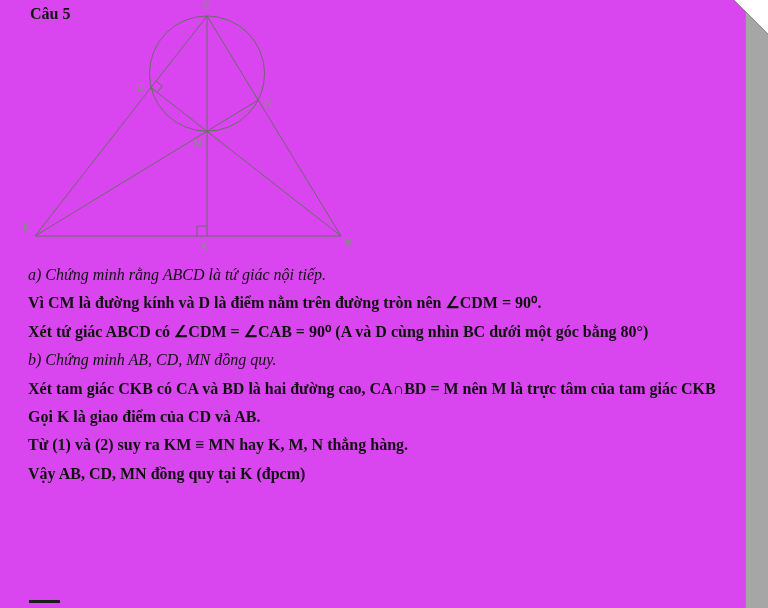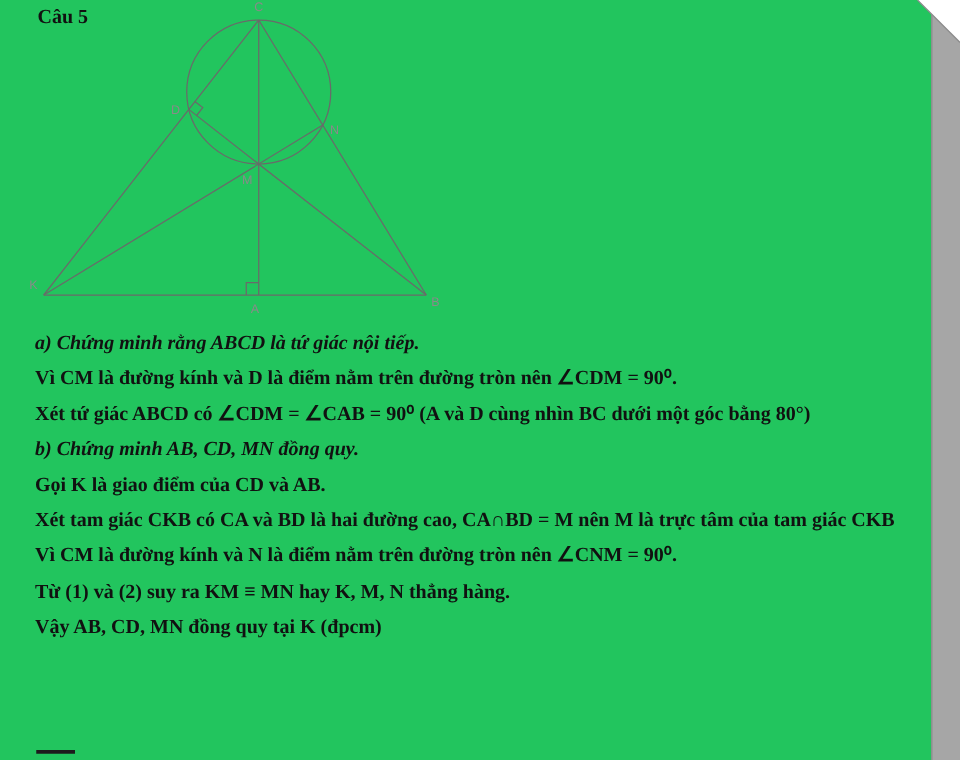--- a/index.html
+++ b/index.html
@@ -1,30 +1,30 @@
 <!DOCTYPE html>
 <html><head>
 <meta charset="utf-8">
 <style>
   html,body{margin:0;padding:0;background:#ffffff;}
   .screen{
-    position:relative;width:768px;height:608px;background:#22c55e;
+    position:relative;width:768px;height:608px;background:#d946ef;
     font-family:"Liberation Serif",serif;color:#111;overflow:hidden;
   }
   .q-title{
     position:absolute;left:30px;top:5px;
     font-size:16px;font-weight:bold;
   }
   .figure{position:absolute;left:0;top:0;}
   .figure text{font-family:"Liberation Sans",sans-serif;font-size:10px;fill:#8a8a8a;}
   .solution{position:absolute;left:28px;top:261px;right:34px;}
   .solution p{
     margin:0;font-size:16px;line-height:28.4px;white-space:nowrap;font-weight:bold;
   }
-  .solution p.heading{font-weight:bold;font-style:italic;}
+  .solution p.heading{font-weight:normal;font-style:italic;}
   .edge-strip{
     position:absolute;right:0;top:0;width:22px;height:608px;
     background:#a6a6a6;border-left:1px solid #8b8b8b;
   }
   .corner-svg{position:absolute;right:0;top:0;}
   .bottom-mark{
     position:absolute;left:29px;top:600px;width:31px;height:3px;background:#1c1c1c;
   }
 </style>
 </head>
@@ -55,23 +55,22 @@
       <text x="204" y="250" text-anchor="middle">A</text>
       <text x="345" y="245">B</text>
     </g>
   </svg>
 
   <div class="solution">
     <p class="heading">a) Chứng minh rằng ABCD là tứ giác nội tiếp.</p>
     <p>Vì CM là đường kính và D là điểm nằm trên đường tròn nên ∠CDM = 90⁰.</p>
     <p>Xét tứ giác ABCD có ∠CDM = ∠CAB = 90⁰ (A và D cùng nhìn BC dưới một góc bằng 80°)</p>
     <p class="heading">b) Chứng minh AB, CD, MN đồng quy.</p>
+    <p>Xét tam giác CKB có CA và BD là hai đường cao, CA∩BD = M nên M là trực tâm của tam giác CKB</p>
     <p>Gọi K là giao điểm của CD và AB.</p>
-    <p>Xét tam giác CKB có CA và BD là hai đường cao, CA∩BD = M nên M là trực tâm của tam giác CKB</p>
-    <p>Vì CM là đường kính và N là điểm nằm trên đường tròn nên ∠CNM = 90⁰.</p>
     <p>Từ (1) và (2) suy ra KM ≡ MN hay K, M, N thẳng hàng.</p>
     <p>Vậy AB, CD, MN đồng quy tại K (đpcm)</p>
   </div>
 
   <div class="edge-strip"></div>
 
   <svg class="corner-svg" width="40" height="40" viewBox="0 0 40 40" xmlns="http://www.w3.org/2000/svg">
     <polygon points="6,0 40,0 40,34" fill="#ffffff"></polygon>
     <line x1="6" y1="0" x2="40" y2="34" stroke="#8b8b8b" stroke-width="1"></line>
   </svg>

